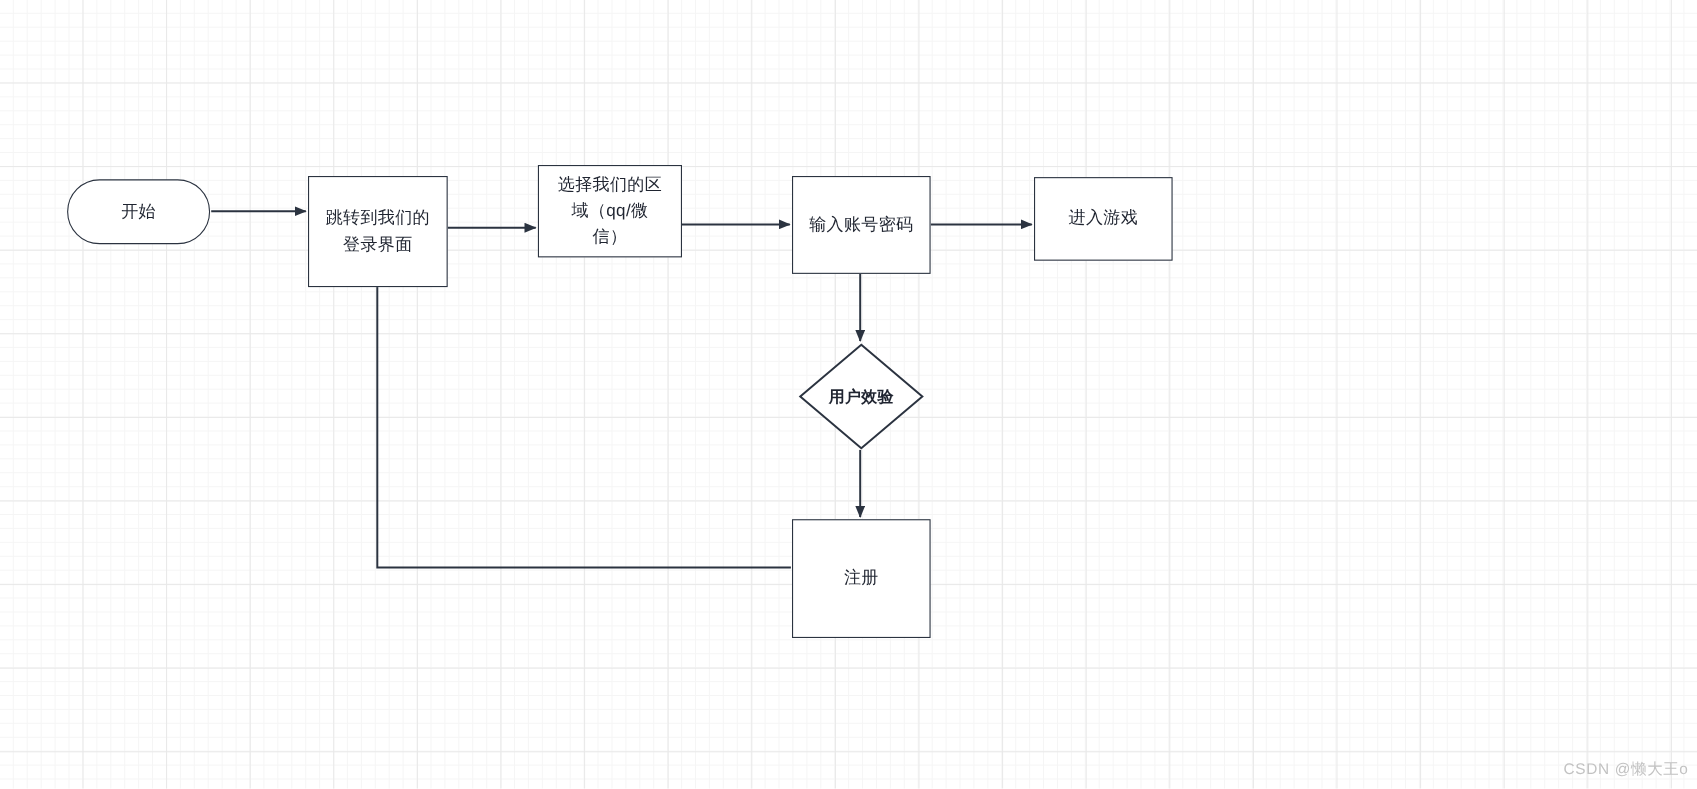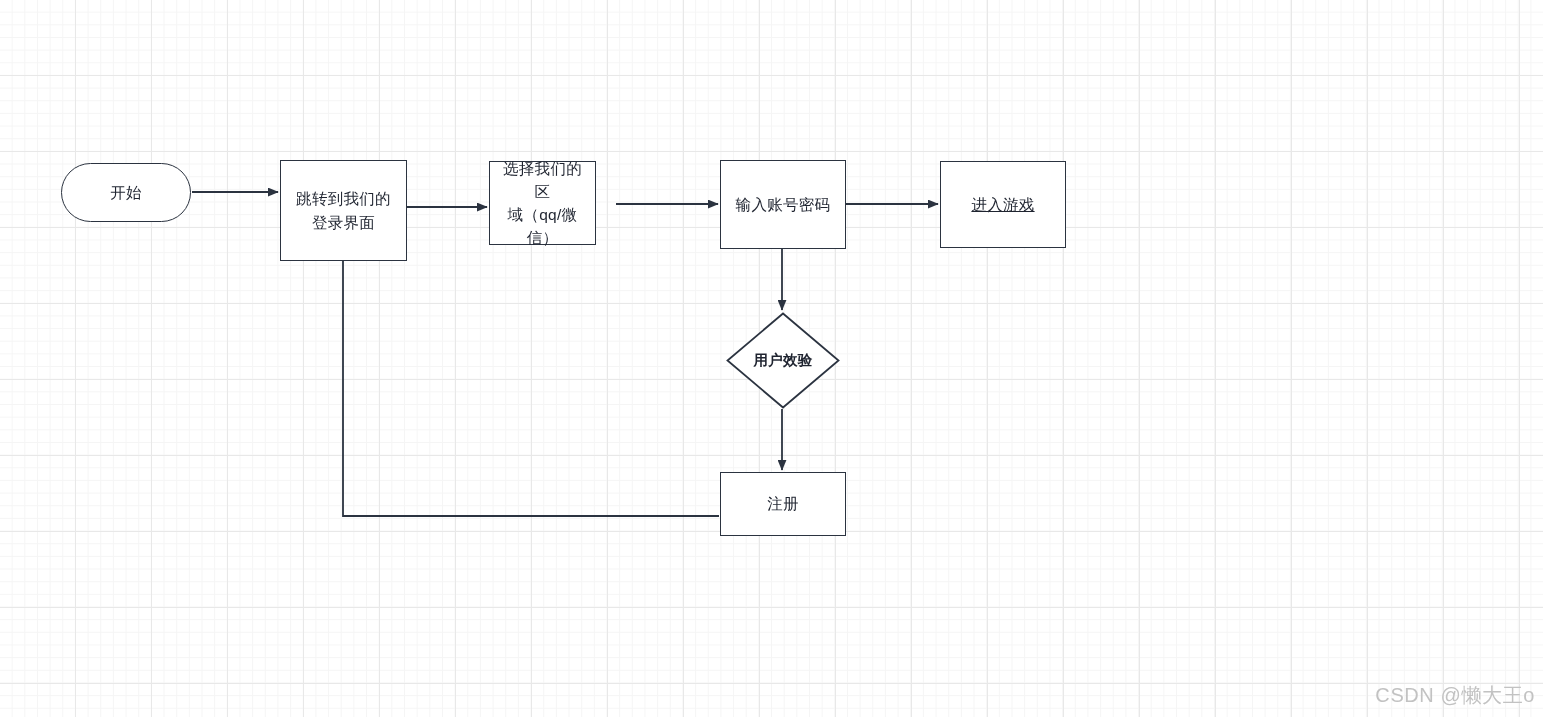--- a/index.html
+++ b/index.html
@@ -73,21 +73,21 @@
     align-items: center;
     justify-content: center;
     font-size: 14.5px;
     color: #1f2430;
     letter-spacing: 0.3px;
   }
   .watermark {
     position: absolute;
     right: 8px;
     bottom: 8px;
-    font-size: 20px;
+    font-size: 14px;
     color: #c2c2c2;
     letter-spacing: 0.6px;
     z-index: 3;
   }
 </style>
 </head>
 <body>
 
 <div id="canvas">
 
@@ -117,40 +117,40 @@
 
   <div class="node start" style="left:61px; top:163px; width:130px; height:59px;">
     <span class="label">开始</span>
   </div>
 
   <div class="node" style="left:280px; top:160px; width:127px; height:101px;">
     <span class="label">跳转到我们的
 登录界面</span>
   </div>
 
-  <div class="node" style="left:489px; top:161px; width:107px; height:84px;">
+  <div class="node" style="left:489px; top:150px; width:131px; height:84px;">
     <span class="label">选择我们的区
 域（qq/微
 信）</span>
   </div>
 
   <div class="node" style="left:720px; top:160px; width:126px; height:89px;text-align:center;">
     <span class="label">输入账号密码</span>
   </div>
 
-  <div class="node" style="left:940px; top:161px; width:126px; height:87px;text-decoration:underline;">
+  <div class="node" style="left:940px; top:161px; width:126px; height:76px;">
     <span class="label">进入游戏</span>
   </div>
 
   <div class="diamond-wrap" style="left:726px; top:312px; width:114px; height:97px;font-weight:bold;">
     <svg width="114" height="97" viewBox="0 0 114 97" xmlns="http://www.w3.org/2000/svg">
       <polygon points="57,1.5 112.5,48.5 57,95.5 1.5,48.5" fill="#ffffff" stroke="#2b3340" stroke-width="1.8"></polygon>
     </svg>
     <span class="label">用户效验</span>
   </div>
 
-  <div class="node" style="left:720px; top:472px; width:126px; height:64px;">
+  <div class="node" style="left:720px; top:472px; width:126px; height:108px;">
     <span class="label">注册</span>
   </div>
 
   <div class="watermark">CSDN @懒大王o</div>
 
 </div>
 
 </body></html>

